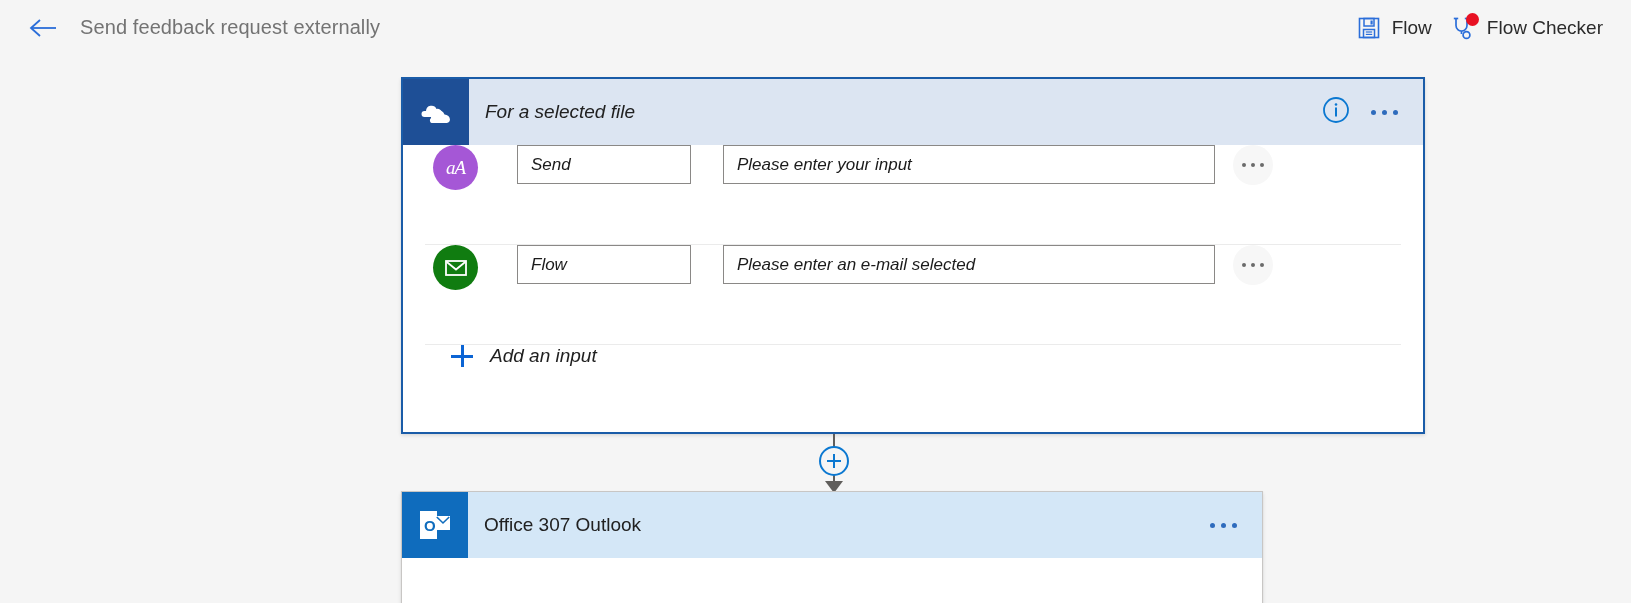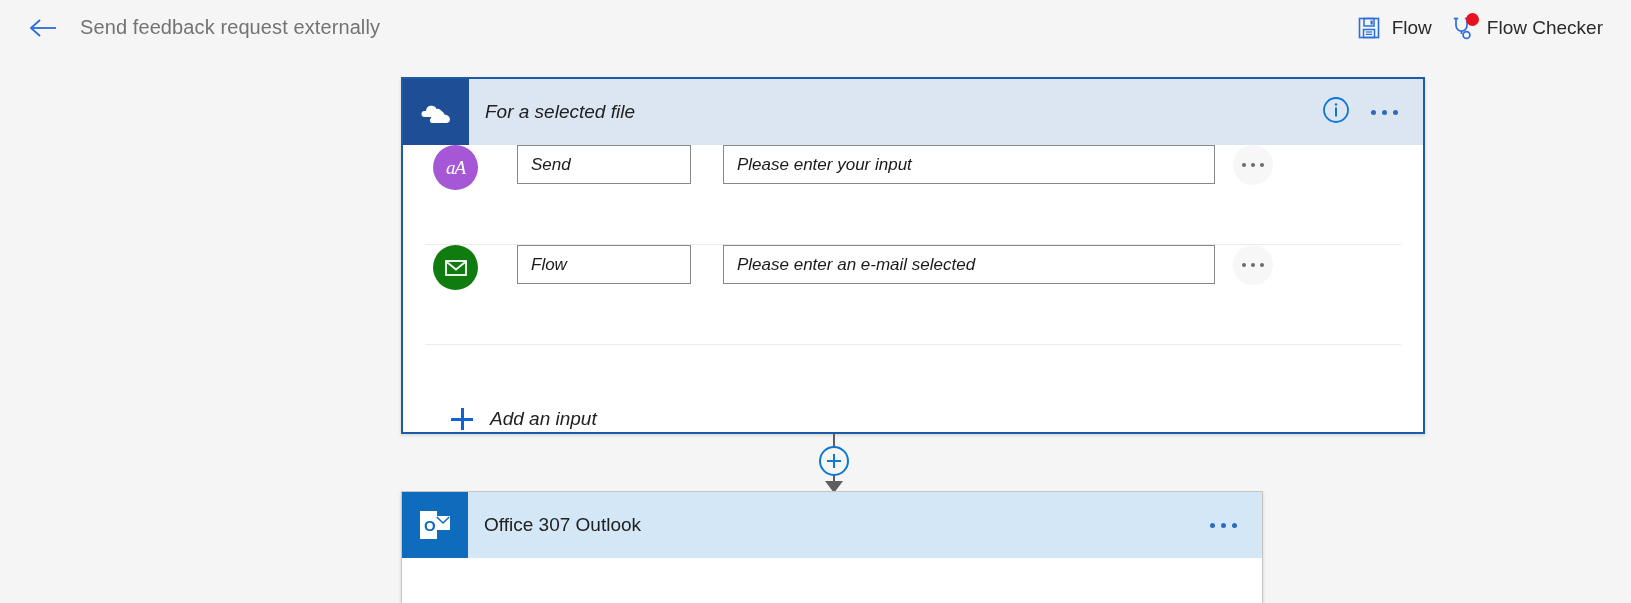--- a/index.html
+++ b/index.html
@@ -218,21 +218,21 @@
   }
   .row-menu i {
     width: 4px;
     height: 4px;
     border-radius: 50%;
     background: #6b6b6b;
     display: block;
   }
   .add-input-row {
     display: flex;
-    align-items: flex-end;
+    align-items: flex-start;
     height: 85px;
     padding-left: 26px;
     cursor: pointer;
   }
   .plus-glyph {
     width: 22px;
     height: 22px;
     position: relative;
     flex: 0 0 22px;
   }

